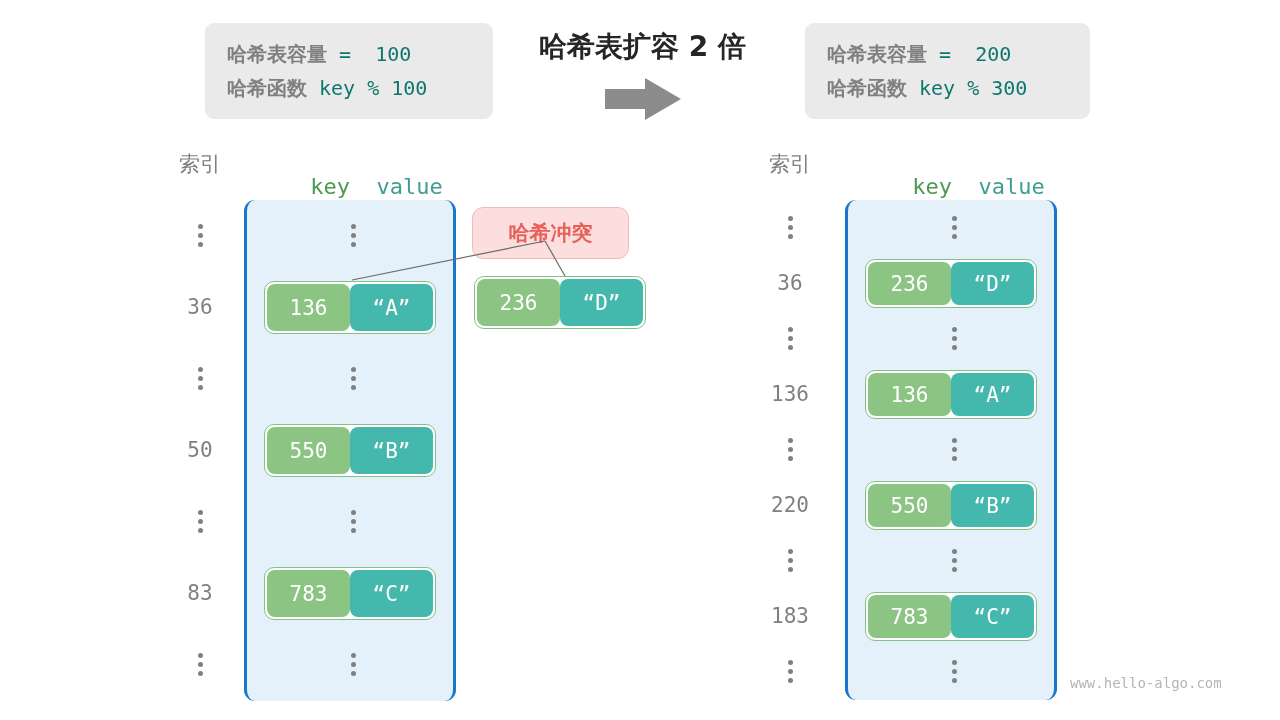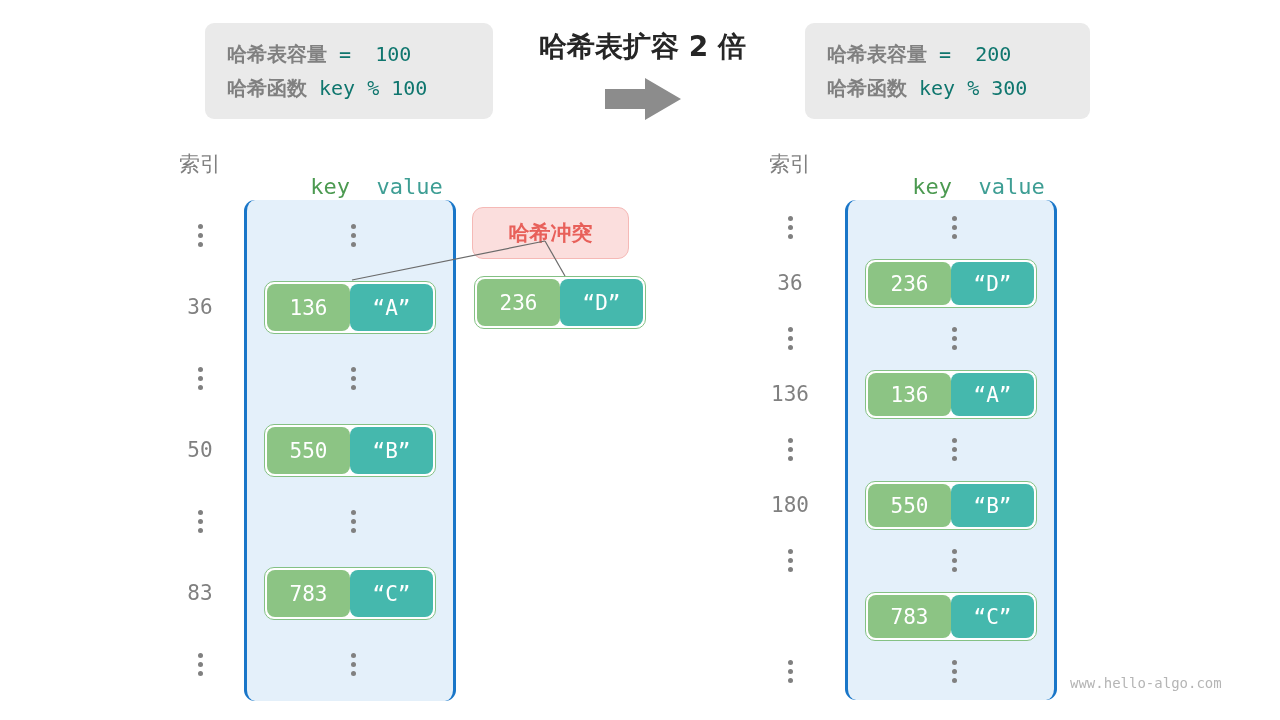--- a/index.html
+++ b/index.html
@@ -292,28 +292,29 @@
         </div>
       </div>
       <div class="idxcell" style="top: 166.5px; height: 55.5px;">136</div>
       <div class="idxcell" style="top: 222px; height: 55.5px;">
         <div class="vdots">
           <i></i>
           <i></i>
           <i></i>
         </div>
       </div>
-      <div class="idxcell" style="top: 277.5px; height: 55.5px;">180</div>
+      <div class="idxcell" style="top: 277.5px; height: 55.5px;">220</div>
       <div class="idxcell" style="top: 333px; height: 55.5px;">
         <div class="vdots">
           <i></i>
           <i></i>
           <i></i>
         </div>
       </div>
+      <div class="idxcell" style="top: 388.5px; height: 55.5px;">183</div>
       <div class="idxcell" style="top: 444px; height: 55.5px;">
         <div class="vdots">
           <i></i>
           <i></i>
           <i></i>
         </div>
       </div>
     </div>
 
   <div id="collision-badge">

